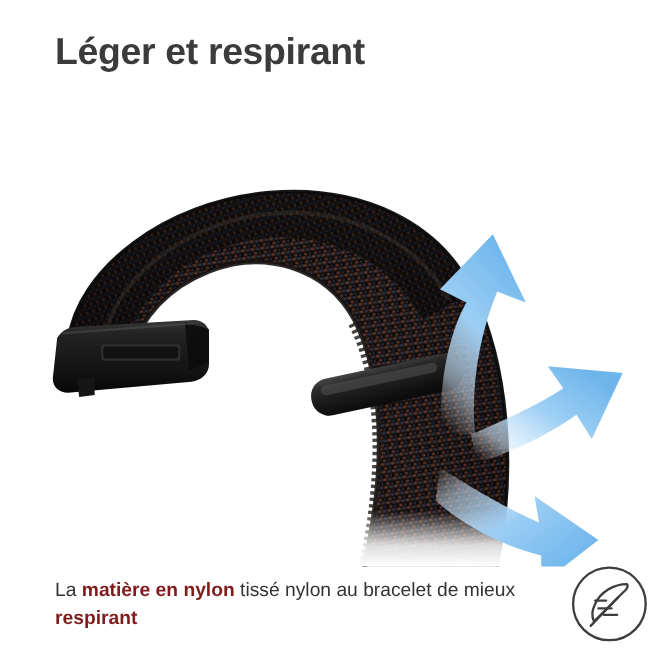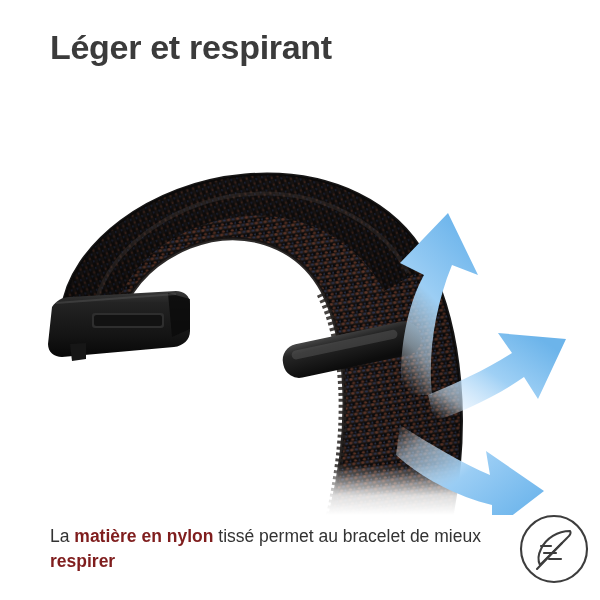--- a/index.html
+++ b/index.html
@@ -230,21 +230,21 @@
                L 486 356
                L 544 396
                L 492 436
                L 492 410
                C 458 402, 420 382, 396 360
                Z" fill="url(#arrBotGrad)"></path>
     </svg>
   </div>
 
   <div id="caption">
-    <span>La </span><b>matière en nylon</b><span> tissé permet au bracelet de mieux </span><b>respirer</b>
+    <span>La </span><b>matière en nylon</b><span> tissé nylon au bracelet de mieux </span><b>respirant</b>
   </div>
 
   <div id="badge">
     <svg width="72" height="72" viewBox="0 0 72 72" xmlns="http://www.w3.org/2000/svg">
       <circle cx="36" cy="36" r="33" fill="none" stroke="#3d3d3d" stroke-width="2.1"></circle>
       <g fill="none" stroke="#3d3d3d" stroke-width="2.1" stroke-linecap="round" stroke-linejoin="round">
 
         <path d="M 52 18
                  C 40 18, 28 25, 23 36
                  C 20 42, 20 48, 22 52

